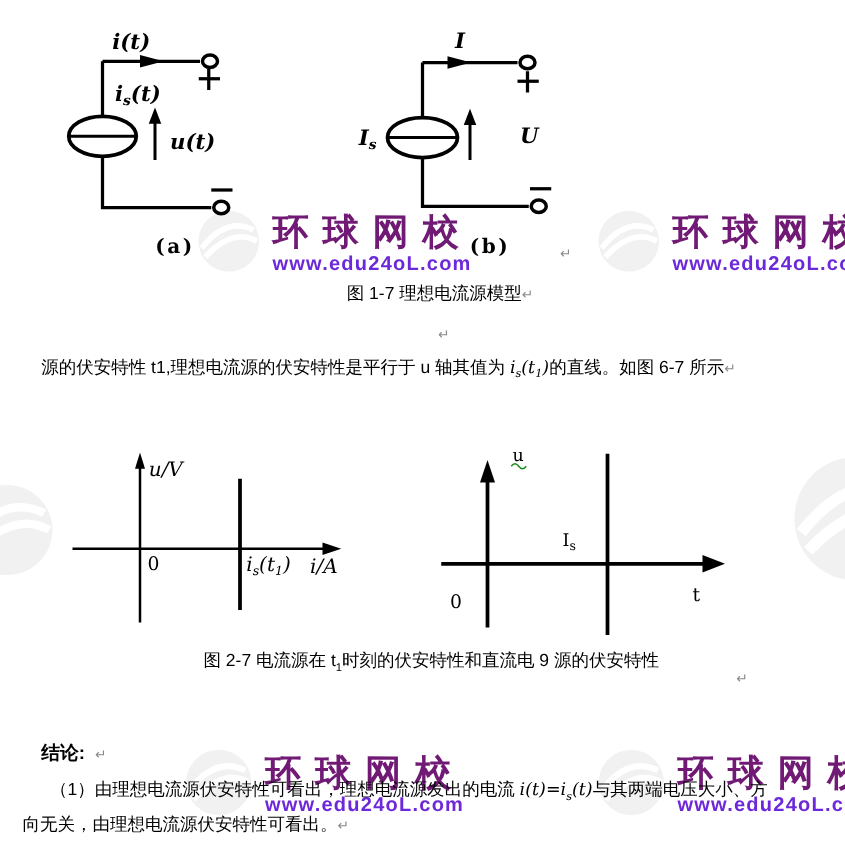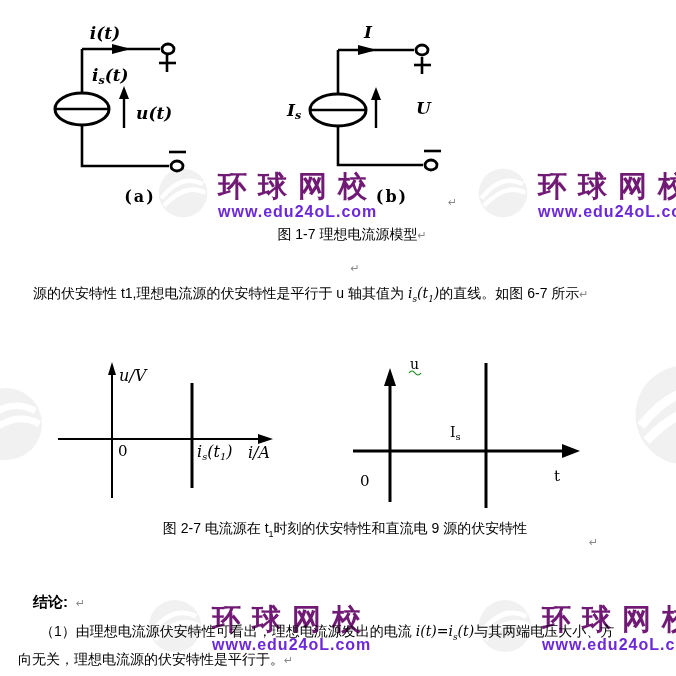--- a/index.html
+++ b/index.html
@@ -221,14 +221,14 @@
 
 <div class="layer caption center" style="top:520px;transform:translateX(7px);"><span>图 2-7 电流源在 t</span><sub class="small">1</sub><span>时刻的伏安特性和直流电 9 源的伏安特性</span></div>
 <div class="layer pilcrow" style="left:589px;top:536px;">↵</div>
 
 <div class="layer heading" style="left:33px;top:593px;"><span>结论:</span><span class="pilcrow" style="margin-left:8px;">↵</span></div>
 
 <div class="layer bodytext" style="left:18px;top:621px;width:650px;text-indent:22px;line-height:20px;">
   <span>（1）由理想电流源伏安特性可看出，理想电流源发出的电流 </span><span class="math"><span>i(t)=i</span><sub class="small">s</sub><span>(t)</span></span><span>与其两端电压大小、方</span>
 </div>
 <div class="layer bodytext" style="left:18px;top:649px;width:650px;line-height:20px;">
-  <span>向无关，理想电流源的伏安特性是平行于。</span><span class="pilcrow">↵</span>
+  <span>向无关，由理想电流源伏安特性可看出。</span><span class="pilcrow">↵</span>
 </div>
 
 </body></html>

